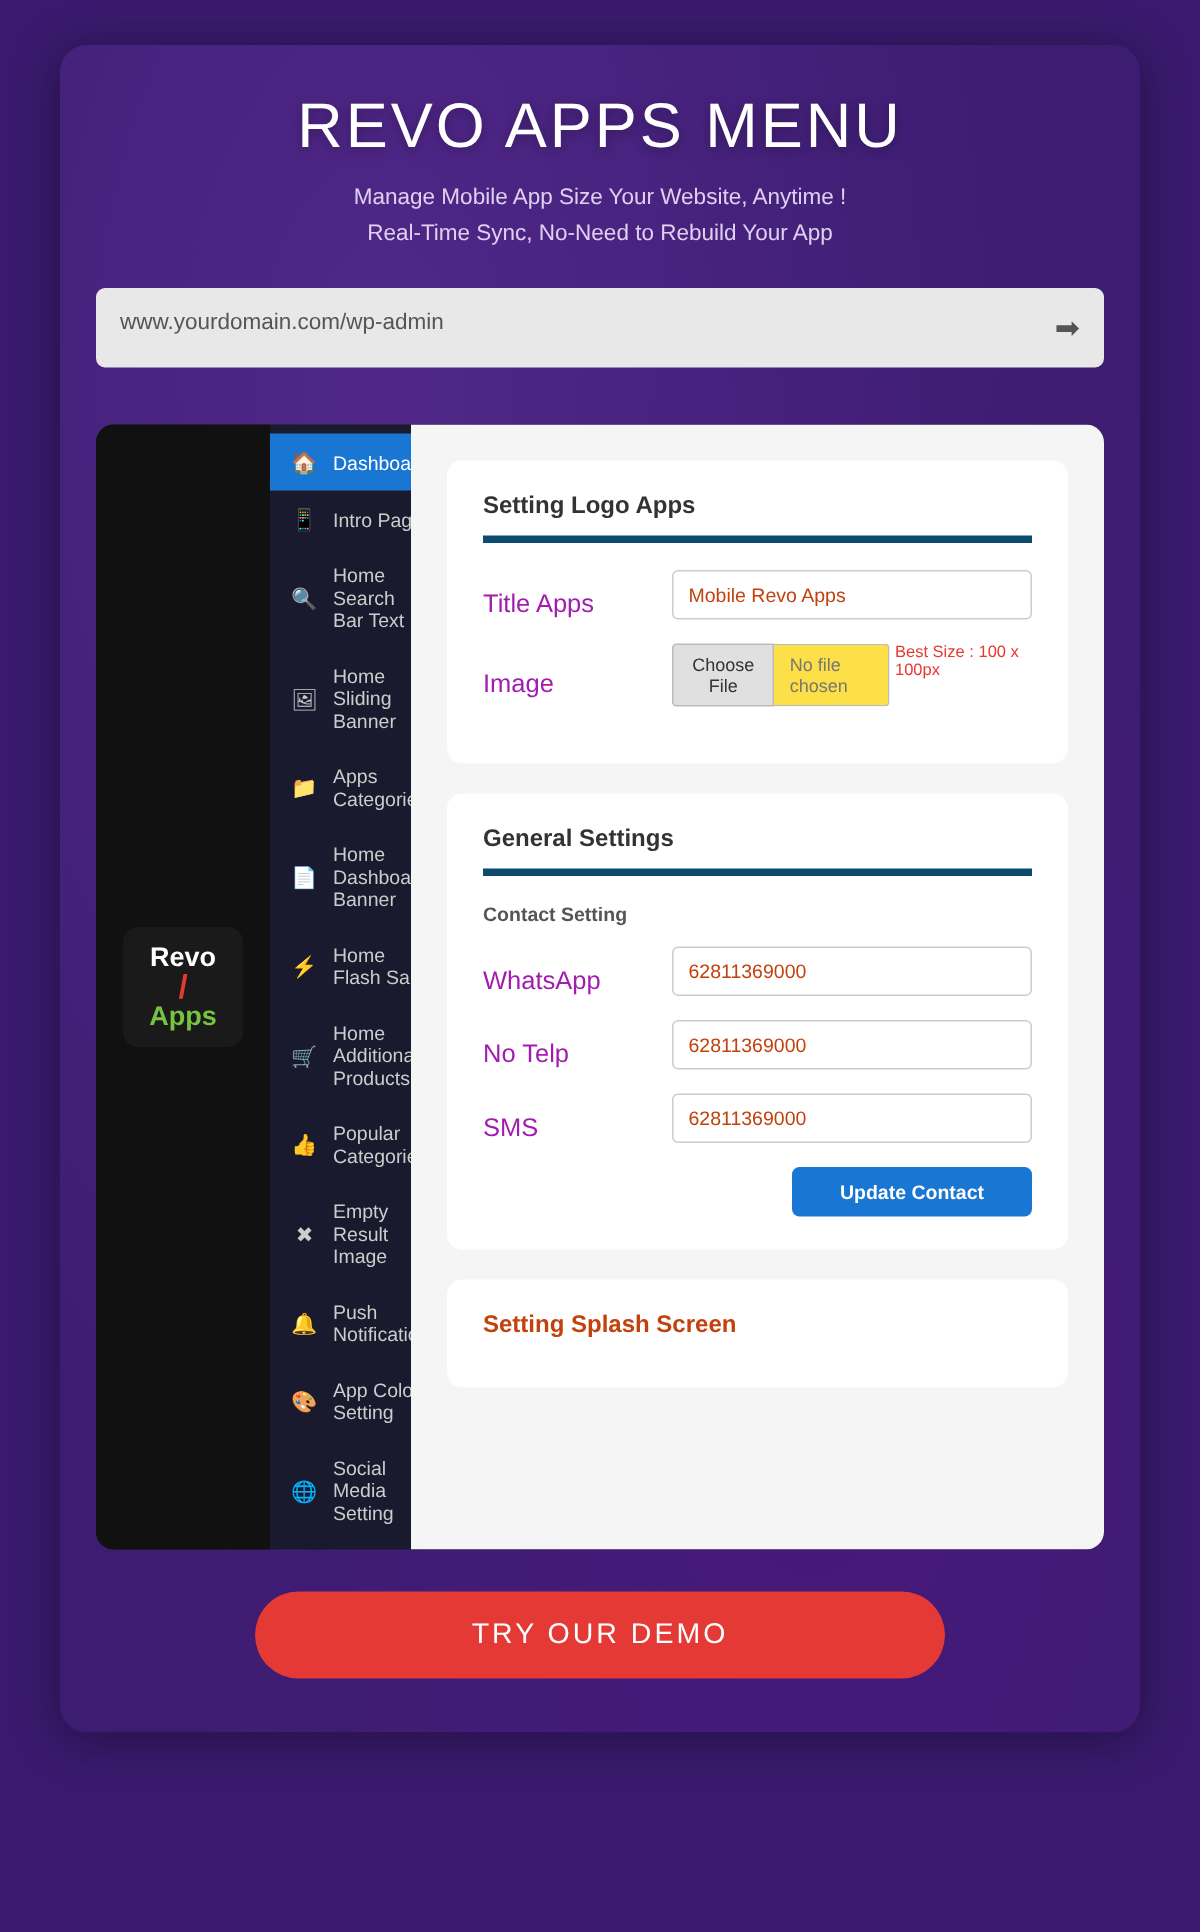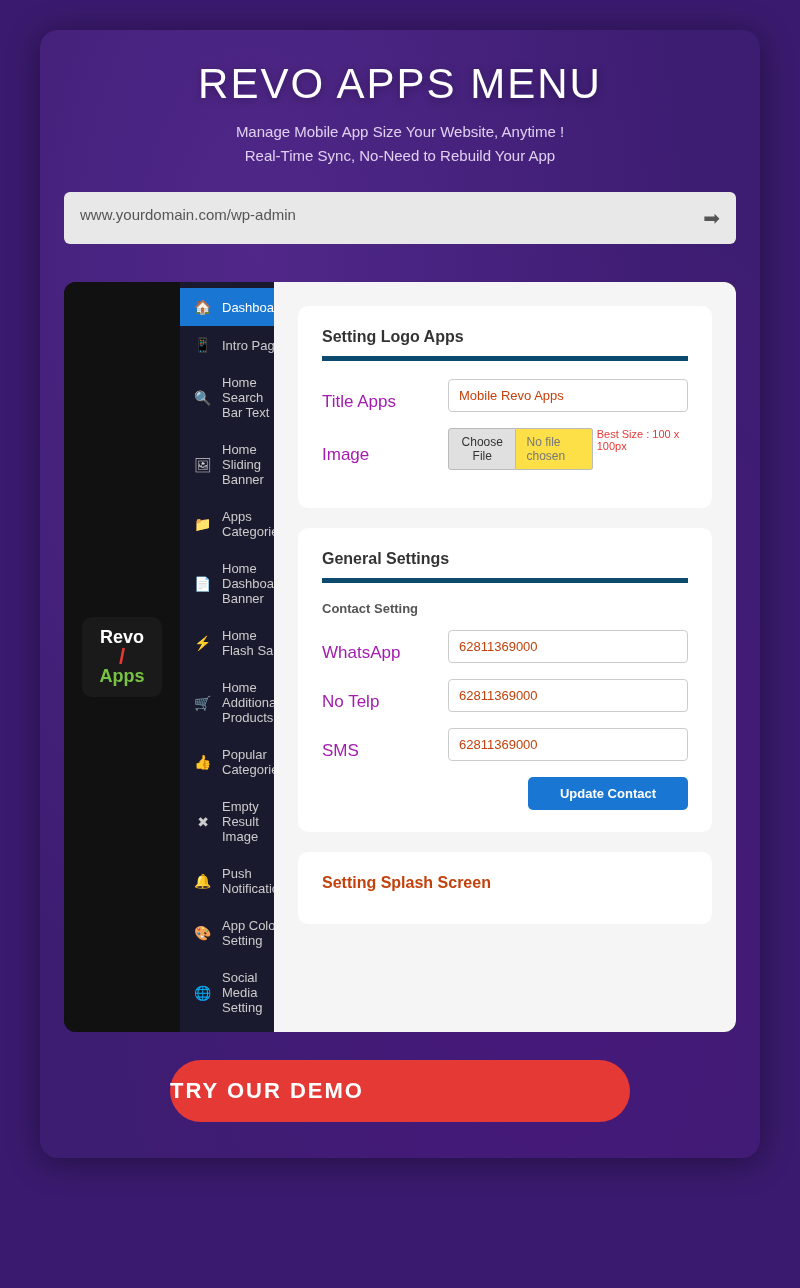--- a/index.html
+++ b/index.html
@@ -230,25 +230,25 @@
       display: flex;
       justify-content: center;
     }
     .demo-btn {
       background: #e53935;
       color: white;
       border: none;
       border-radius: 40px;
       padding: 18px 0;
       width: 460px;
-      font-size: 22px;
-      font-weight: 700;
+      font-size: 19px;
+      font-weight: 400;
       letter-spacing: 2px;
       cursor: pointer;
-      text-align: left;
+      text-align: center;
     }
   </style>
 </head>
 <body>
 
 <div class="outer-card">
 
   <h1 class="page-title">REVO APPS MENU</h1>
   <div class="page-subtitle">
     <span>Manage Mobile App Size Your Website, Anytime !</span><br>

